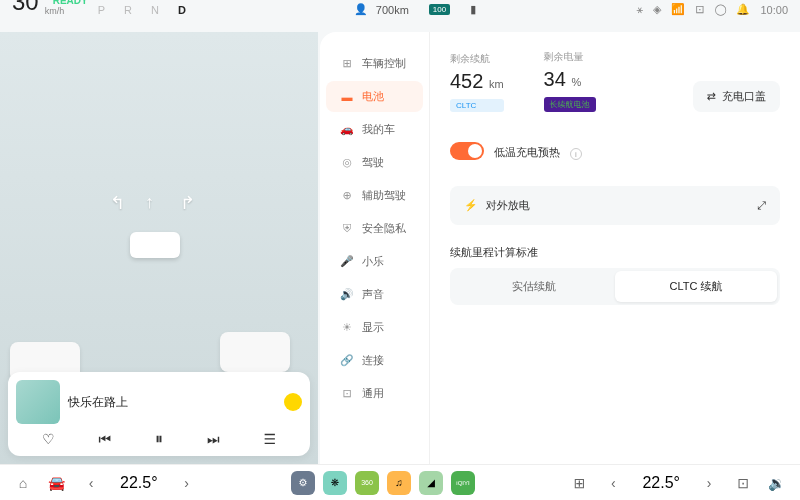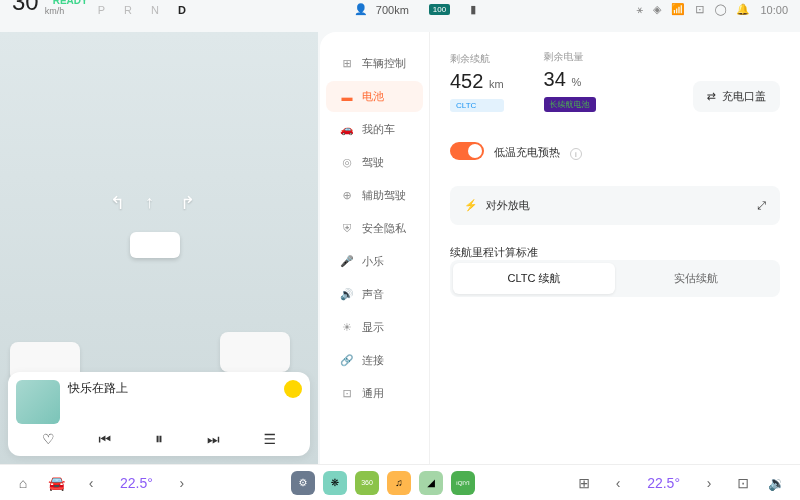--- a/index.html
+++ b/index.html
@@ -10,21 +10,21 @@
 .ready{color:#3dd68c;font-size:10px;font-weight:700;margin-left:8px;margin-right:10px}
 .gear{letter-spacing:8px;color:#bbb;font-size:11px}
 .gear .active{color:#222;font-weight:600}
 .top-center{flex:1;display:flex;justify-content:center;gap:8px;align-items:center}
 .range-ind{display:flex;align-items:center;gap:20px;color:#555}
 .top-right{display:flex;gap:10px;align-items:center;color:#888}
 .main{position:absolute;top:32px;left:0;right:0;bottom:36px;display:flex}
 .left3d{width:318px;position:relative;background:linear-gradient(180deg,#e8eef0 0%,#d8e4e6 40%,#c8d6d8 100%);overflow:hidden}
 .road{position:absolute;inset:0;background:linear-gradient(180deg,#dfe8ea 0%,#cdd9db 100%)}
 .music-card{position:absolute;bottom:8px;left:8px;right:8px;background:#fff;border-radius:12px;padding:8px;display:flex;flex-direction:column;gap:6px;box-shadow:0 2px 8px rgba(0,0,0,0.08)}
-.music-row{display:flex;align-items:flex-start;gap:8px}
+.music-row{display:flex;align-items:center;gap:8px}
 .album{width:44px;height:44px;border-radius:6px;background:linear-gradient(135deg,#a8d8d0,#7bc4b8);flex-shrink:0}
 .music-info{flex:1}
 .music-title{font-size:12px;color:#222;font-weight:500}
 .music-artist{font-size:10px;color:#999}
 .music-app{width:18px;height:18px;border-radius:50%;background:#ffd700}
 .music-ctrl{display:flex;justify-content:space-around;align-items:center;padding:0 4px}
 .music-ctrl span{cursor:pointer;color:#333;font-size:14px}
 .settings{flex:1;display:flex;background:#fff;border-radius:16px 0 0 0;margin-left:2px}
 .sidebar{width:110px;padding:16px 0;display:flex;flex-direction:column;gap:2px;border-right:1px solid #f0f0f0}
 .sb-item{display:flex;align-items:center;gap:8px;padding:8px 14px;font-size:11px;color:#666;cursor:pointer;border-radius:8px;margin:0 6px}
@@ -53,21 +53,21 @@
 .switch{width:34px;height:18px;background:#ff6b35;border-radius:9px;position:relative;cursor:pointer}
 .switch::after{content:"";position:absolute;width:14px;height:14px;background:#fff;border-radius:50%;top:2px;right:2px}
 .toggle-label{font-size:11px;color:#333}
 .info-ico{width:12px;height:12px;border:1px solid #ccc;border-radius:50%;font-size:8px;color:#aaa;display:flex;align-items:center;justify-content:center}
 .discharge-btn{display:flex;align-items:center;justify-content:space-between;background:#f5f7f8;padding:12px 14px;border-radius:8px;font-size:11px;color:#333;cursor:pointer}
 .seg{display:flex;background:#f5f7f8;border-radius:8px;padding:3px}
 .seg-item{flex:1;text-align:center;padding:8px;font-size:11px;color:#666;border-radius:6px;cursor:pointer}
 .seg-item.active{background:#fff;color:#222;box-shadow:0 1px 3px rgba(0,0,0,0.08)}
 .bottombar{position:absolute;bottom:0;left:0;right:0;height:36px;background:#fff;display:flex;align-items:center;padding:0 12px;gap:12px;border-top:1px solid #eee}
 .bb-item{width:22px;height:22px;display:flex;align-items:center;justify-content:center;color:#666;cursor:pointer;font-size:14px}
-.bb-temp{font-size:14px;color:#8b5cf6;padding:0 6px}
+.bb-temp{font-size:16px;color:#000000;padding:0 6px}
 .bb-center{flex:1;display:flex;justify-content:center;gap:8px}
 .app-ico{width:24px;height:24px;border-radius:6px;display:flex;align-items:center;justify-content:center;font-size:10px;cursor:pointer}
 .lane-arrow{position:absolute;color:#fff;font-size:18px;text-shadow:0 1px 2px rgba(0,0,0,0.2)}
 </style>
 </head>
 <body>
 
 <div class="topbar">
   <span class="speed">30</span>
   <div style="display:flex;flex-direction:column">
@@ -201,24 +201,24 @@
         <div class="discharge-btn">
           <span style="display:flex;gap:8px;align-items:center">
               <span>⚡</span>
               <span>对外放电</span>
             </span>
           <span>⤢</span>
         </div>
       </div>
 
       <div class="section">
-        <div class="sec-title" style="margin-bottom:0">续航里程计算标准</div>
+        <div class="sec-title" style="margin-bottom:8px">续航里程计算标准</div>
         <div class="seg">
+          <div class="seg-item">实估续航</div>
           <div class="seg-item active">CLTC 续航</div>
-          <div class="seg-item">实估续航</div>
         </div>
       </div>
     </div>
   </div>
 </div>
 
 <div class="bottombar">
   <span class="bb-item">⌂</span>
   <span class="bb-item">🚘</span>
   <span class="bb-item">‹</span>

